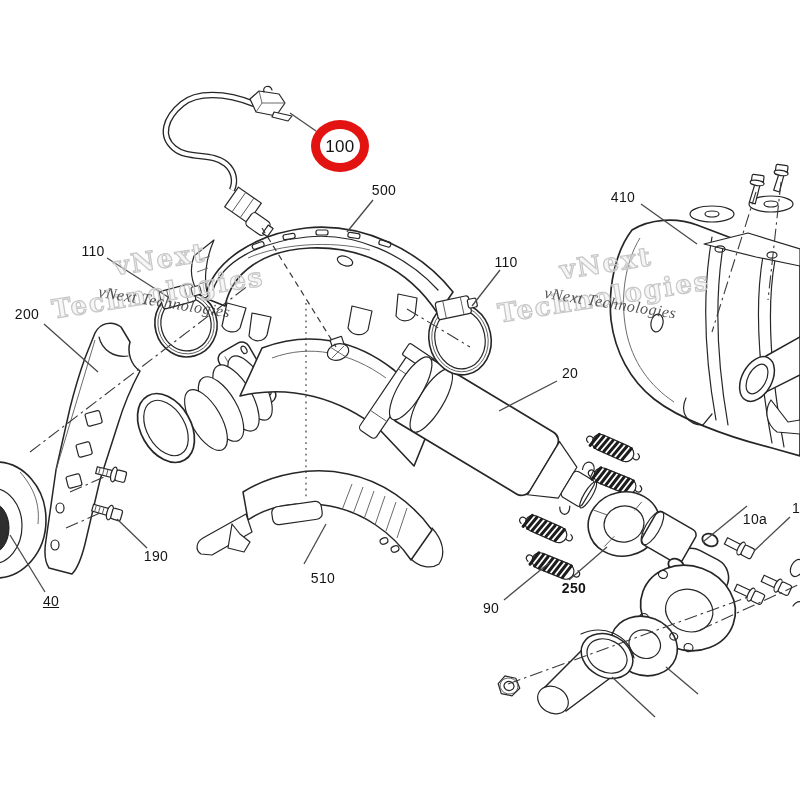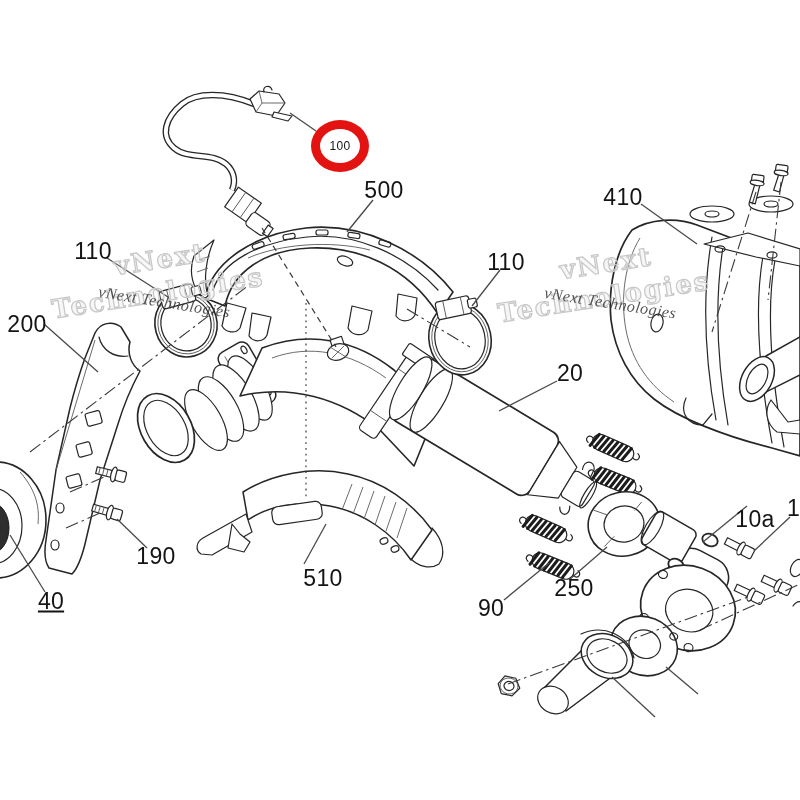--- a/index.html
+++ b/index.html
@@ -14,27 +14,27 @@
   .thin{fill:none;stroke:#5a5a5a;stroke-width:0.9;}
   .dk{fill:#2e2e2e;stroke:#1c1c1c;stroke-width:1;}
   .dd{fill:none;stroke:#3a3a3a;stroke-width:1.1;stroke-dasharray:13 4 2.5 4;}
   .dot{fill:none;stroke:#3a3a3a;stroke-width:1.2;stroke-dasharray:1.8 4;}
   .dash{fill:none;stroke:#3a3a3a;stroke-width:1.2;stroke-dasharray:6 4.5;}
   .ldr{fill:none;stroke:#4a4a4a;stroke-width:1.3;}
   .coil{stroke:#1c1c1c;stroke-width:3;stroke-linecap:round;}
   .cable-o{fill:none;stroke:#262626;stroke-width:6.5;}
   .cable-i{fill:none;stroke:#ffffff;stroke-width:3.8;}
   
-  .plabel{position:absolute;transform:translate(-50%,-50%);font-size:23px;line-height:1;
+  .plabel{position:absolute;transform:translate(-50%,-50%);font-size:14px;line-height:1;
           color:#141414;letter-spacing:0.3px;white-space:nowrap;}
   
   .hl-ring{position:absolute;left:311px;top:120px;width:40px;height:34px;
            border:9px solid #e31311;border-radius:50%;
            display:flex;align-items:center;justify-content:center;background:transparent;}
-  .hl-ring .plabel{position:static;transform:none;font-size:12px;}
+  .hl-ring .plabel{position:static;transform:none;font-size:17px;}
   
   .wm-solid{position:absolute;font-family:"Liberation Serif",serif;font-style:italic;
             font-size:16px;color:#3d3d3d;white-space:nowrap;letter-spacing:0.5px;
             transform:rotate(9deg);transform-origin:left top;opacity:0.88;}
   .wm-outline{position:absolute;font-family:"DejaVu Serif",serif;font-weight:bold;
             font-size:26px;line-height:1.25;color:rgba(215,215,215,0.22);
             -webkit-text-stroke:1.2px #c7c7c7;letter-spacing:2px;white-space:nowrap;
             transform:rotate(-9deg);transform-origin:left top;}
   .wm-outline .l2{margin-left:-34px;}
   .wm-outline .l1{margin-left:34px;display:block;}
@@ -370,24 +370,24 @@
   <span class="l2">Technologies</span>
 </div>
 <div class="wm-solid" style="left:546px;top:284px;">vNext Technologies</div>
 
 <div class="hl-ring">
   <span class="plabel">100</span>
 </div>
 <div class="plabel" style="left:384px;top:190px;">500</div>
 <div class="plabel" style="left:93px;top:251px;">110</div>
 <div class="plabel" style="left:506px;top:262px;">110</div>
-<div class="plabel" style="left:27px;top:324px;">200</div>
+<div class="plabel" style="left:27px;top:314px;">200</div>
 <div class="plabel" style="left:623px;top:197px;">410</div>
 <div class="plabel" style="left:570px;top:373px;text-align:right;">20</div>
 <div class="plabel" style="left:755px;top:499px;margin-top:20px;">10a</div>
 <div class="plabel" style="left:800px;top:508px;">10</div>
 <div class="plabel" style="left:156px;top:556px;">190</div>
 <div class="plabel" style="left:299px;top:578px;margin-left:24px;">510</div>
-<div class="plabel" style="left:574px;top:588px;">250</div>
+<div class="plabel" style="left:574px;top:588px;font-weight:bold;">250</div>
 <div class="plabel" style="left:491px;top:608px;">90</div>
 <div class="plabel" style="left:51px;top:601px;text-decoration:underline;">40</div>
 
 </div>
 
 </body></html>

